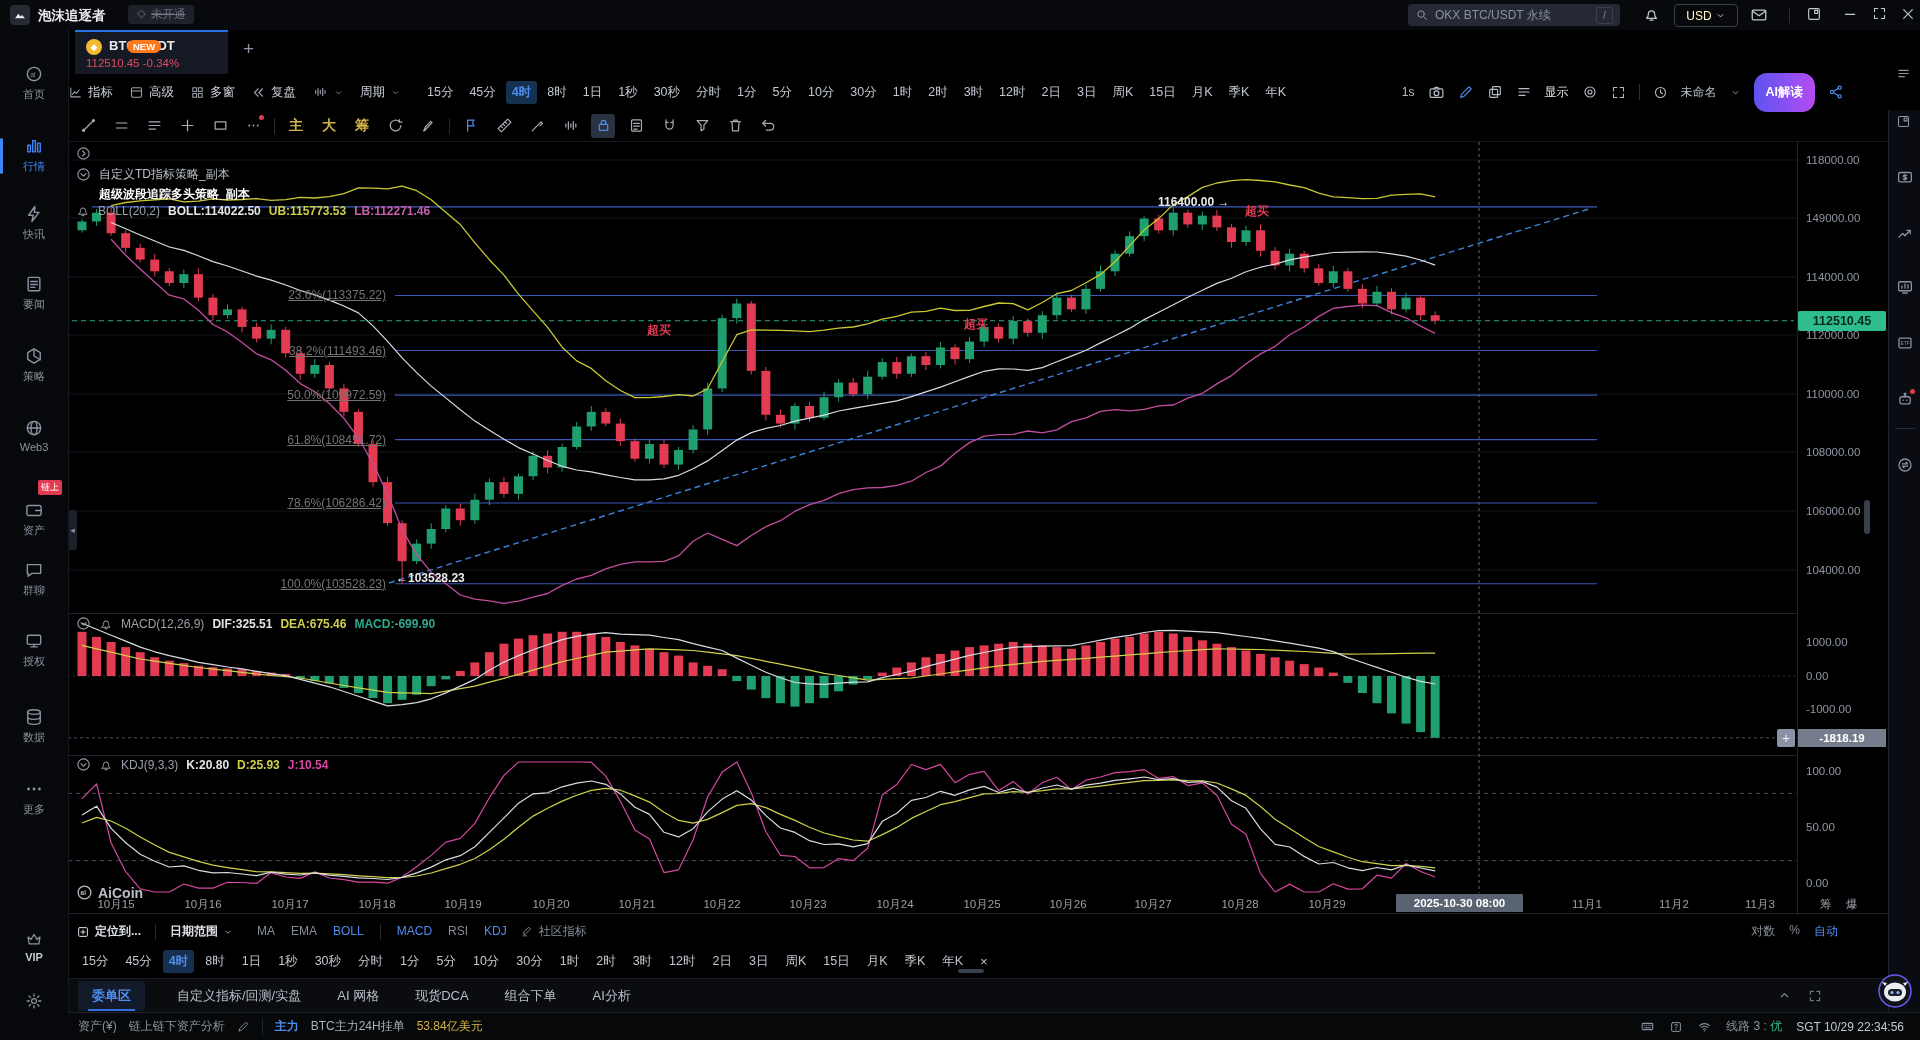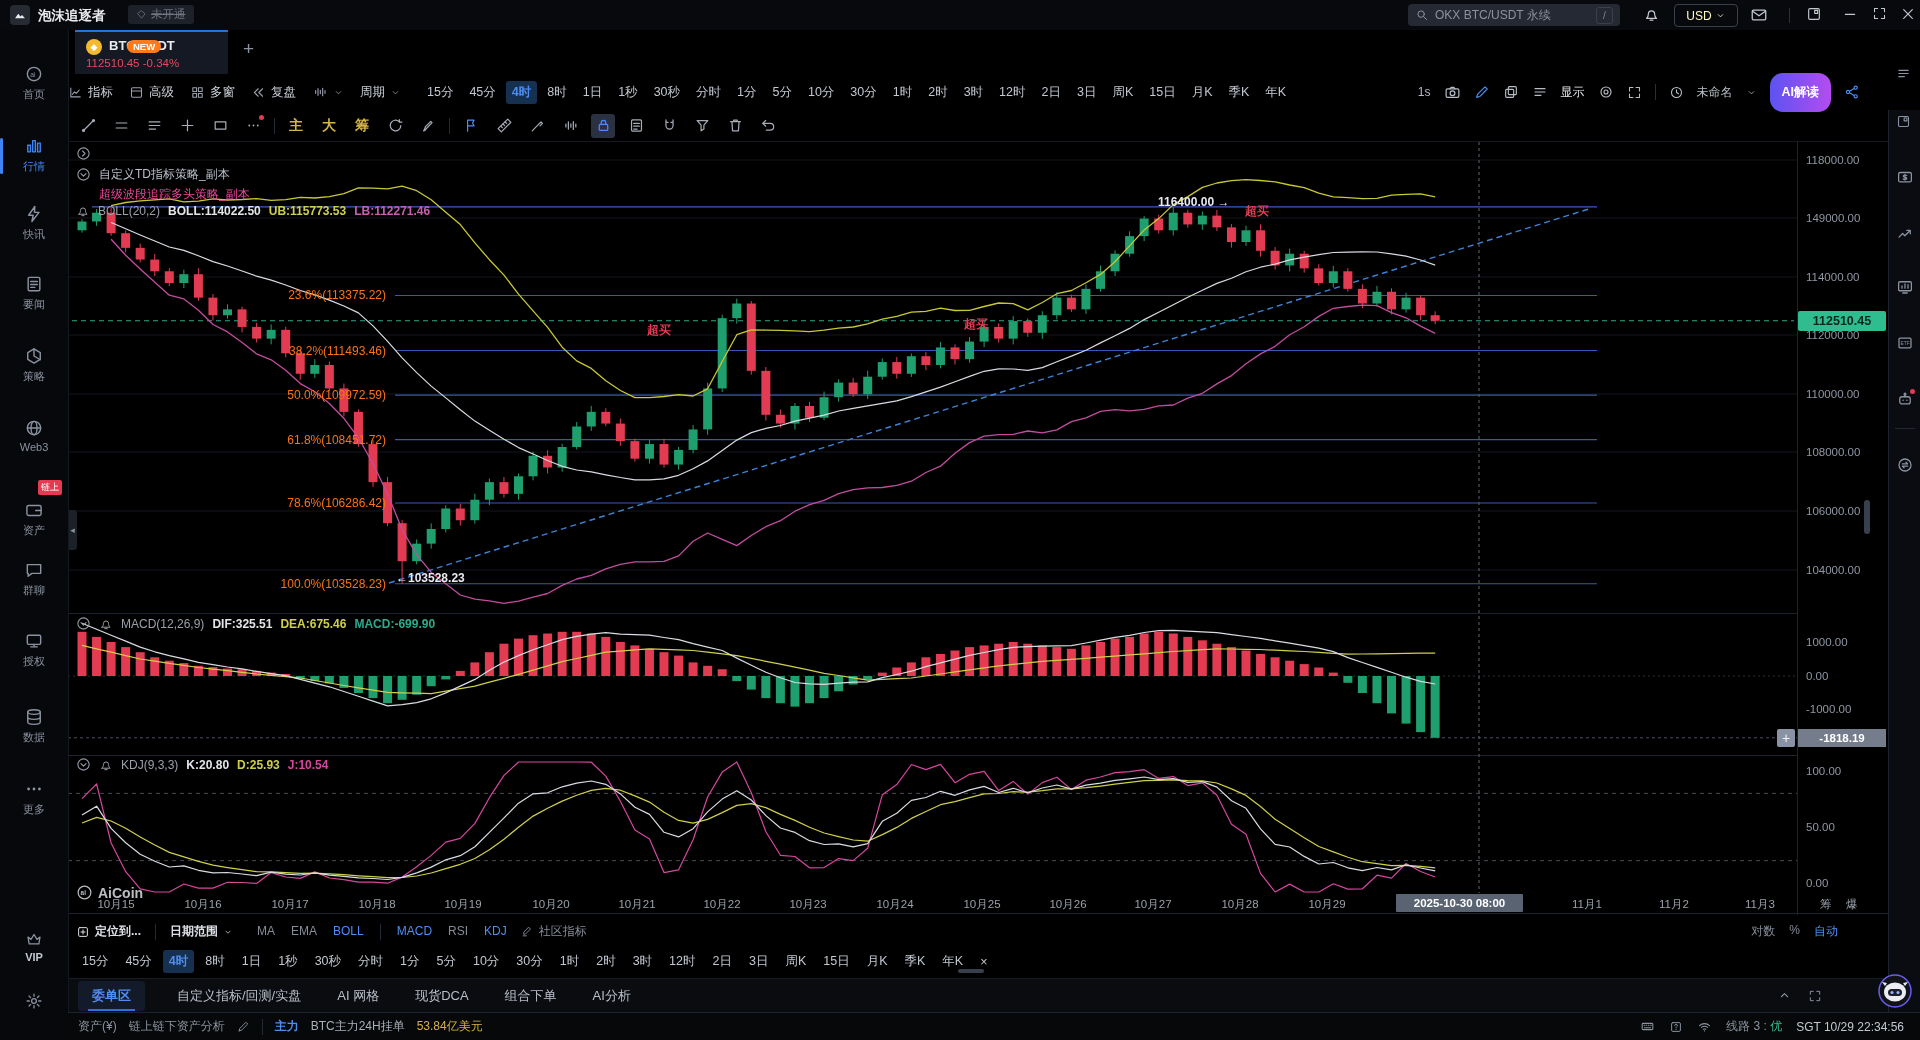--- a/index.html
+++ b/index.html
@@ -27,21 +27,21 @@
   .sym2{position:absolute;left:11px;top:25px;font-size:11.5px;color:#e34a5f;}
   .newbadge{position:absolute;left:127px;top:40px;background:#ff7a1a;color:#fff;font-size:9.5px;font-weight:bold;border-radius:8px;padding:1px 6px;z-index:6;}
   #addtab{position:absolute;left:243px;top:8px;font-size:19px;color:#8b93a0;cursor:pointer;}
   
   #toolbar{position:absolute;left:68px;top:74px;width:1852px;height:36px;display:flex;align-items:center;color:#ccd1d9;}
   .tgrp{display:flex;align-items:center;gap:5px;margin-right:16px;cursor:pointer;font-size:12.5px;color:#ccd1d9;}
   .tgrp i{color:#9aa0ab;}
   #tf-top{display:flex;align-items:center;gap:4px;margin-left:4px;}
   .tf{padding:3px 6px;border-radius:3px;color:#c2c7d0;font-size:12.5px;cursor:pointer;}
   .tf.on{background:#16304f;color:#4f8df0;font-weight:bold;}
-  #tb-right{position:absolute;right:60px;top:0;height:36px;display:flex;align-items:center;gap:13px;color:#b7bdc7;}
+  #tb-right{position:absolute;right:76px;top:0;height:36px;display:flex;align-items:center;gap:13px;color:#b7bdc7;}
   .aipill{background:linear-gradient(90deg,#5b54f0,#b44cf0);color:#fff;border-radius:13px;padding:11px 12px;font-size:12.5px;font-weight:bold;cursor:pointer;}
   
   #drawbar{position:absolute;left:68px;top:110px;width:1852px;height:32px;display:flex;align-items:center;gap:9px;padding-left:8px;box-sizing:border-box;color:#a7adb8;border-bottom:1px solid #14181f;}
   .dti{width:24px;height:24px;display:flex;align-items:center;justify-content:center;border-radius:3px;cursor:pointer;position:relative;}
   .dti.on{background:#2a3140;color:#4f8df0;}
   .dti.blue{color:#4f8df0;}
   .dti .rdot{position:absolute;right:1px;top:1px;width:5px;height:5px;border-radius:50%;background:#e23b52;}
   .dti.cjk{color:#d4b24a;font-size:14px;font-weight:bold;}
   .ddiv{width:1px;height:16px;background:#242a35;}
   
@@ -49,21 +49,21 @@
   .sb-item{position:absolute;left:0;width:68px;height:44px;display:flex;flex-direction:column;align-items:center;gap:3px;color:#8b93a0;cursor:pointer;font-size:11px;}
   .sb-item.on{color:#3f85f5;}
   .sb-item.on::before{content:"";position:absolute;left:0;top:2px;width:3px;height:36px;background:#3f85f5;border-radius:2px;}
   .chainbadge{position:absolute;left:38px;top:480px;background:#e23b52;color:#fff;font-size:9px;padding:1px 3px;border-radius:2px;z-index:6;}
   
   .ind-row{position:absolute;display:flex;align-items:center;gap:8px;font-size:12px;color:#9aa0aa;z-index:3;}
   .cw{color:#e3e5e8;font-weight:bold;}
   .cy{color:#cfd04a;font-weight:bold;}
   .cm{color:#c85fae;font-weight:bold;}
   .cg{color:#2fa98c;font-weight:bold;}
-  .fiblab{position:absolute;transform:translateY(-50%);color:#f97316;font-size:12px;z-index:2;}
+  .fiblab{position:absolute;transform:translateY(-50%);color:#737373;font-size:12px;z-index:2;text-decoration:underline;}
   .obl{position:absolute;color:#e23b52;font-size:12px;font-weight:bold;z-index:3;}
   .ptick{position:absolute;left:1806px;color:#8f96a3;font-size:11.5px;transform:translateY(-50%);}
   .pricebadge{position:absolute;left:1798px;width:88px;height:20px;background:#2fbd8f;color:#06291d;font-weight:bold;font-size:12.5px;display:flex;align-items:center;justify-content:center;border-radius:2px;z-index:4;}
   .macdbadge{position:absolute;left:1798px;top:729px;width:88px;height:18px;background:rgba(138,147,165,.85);color:#fff;font-size:11.5px;font-weight:bold;display:flex;align-items:center;justify-content:center;z-index:4;}
   .plusbox{position:absolute;left:1777px;top:729px;width:18px;height:18px;background:#8a93a5;color:#f0f2f5;font-size:14px;display:flex;align-items:center;justify-content:center;border-radius:2px;z-index:4;}
   .hl-label{position:absolute;color:#e8eaee;font-size:12px;font-weight:bold;z-index:3;}
   .xaxis-date{position:absolute;top:897px;transform:translateX(-50%);color:#9aa0aa;font-size:11.5px;}
   .xbadge{position:absolute;left:1396px;top:894px;width:127px;height:18px;background:#5a6372;color:#fff;font-weight:bold;font-size:11.5px;display:flex;align-items:center;justify-content:center;z-index:4;border-radius:1px;}
   .minibtn{position:absolute;top:897px;color:#9aa0aa;font-size:11.5px;}
   .wm{position:absolute;left:76px;top:884px;display:flex;align-items:center;gap:5px;color:#cfd4da;font-size:14px;font-weight:bold;opacity:.9;z-index:3;}
@@ -899,21 +899,21 @@
   <div class="ind-row" style="left:76px;top:166px;">
     <i data-icon="chev-down-c">
         <svg class="ico" width="15" height="15" viewBox="0 0 24 24" fill="none" stroke="currentColor" stroke-width="1.7" stroke-linecap="round" stroke-linejoin="round">
           <circle cx="12" cy="12" r="9"></circle>
           <path d="M8 10.5l4 4 4-4"></path>
         </svg>
       </i>
     <span style="color:#b9bfc9;">自定义TD指标策略_副本</span>
   </div>
   <div class="ind-row" style="left:99px;top:186px;">
-    <span style="color:#ec4899;">超级波段追踪多头策略_副本</span>
+    <span style="color:#ffffff;font-weight:bold;">超级波段追踪多头策略_副本</span>
   </div>
   <div class="ind-row" style="left:76px;top:204px;">
     <i data-icon="bell">
         <svg class="ico" width="14" height="14" viewBox="0 0 24 24" fill="none" stroke="currentColor" stroke-width="1.7" stroke-linecap="round" stroke-linejoin="round">
           <path d="M5 17.5h14c-1.9-1.7-2.6-3.6-2.6-6.3a4.4 4.4 0 0 0-8.8 0c0 2.7-.7 4.6-2.6 6.3z"></path>
           <path d="M10 20h4"></path>
         </svg>
       </i>
     <span>BOLL(20,2)</span>
     <span class="cw">BOLL:114022.50</span>

